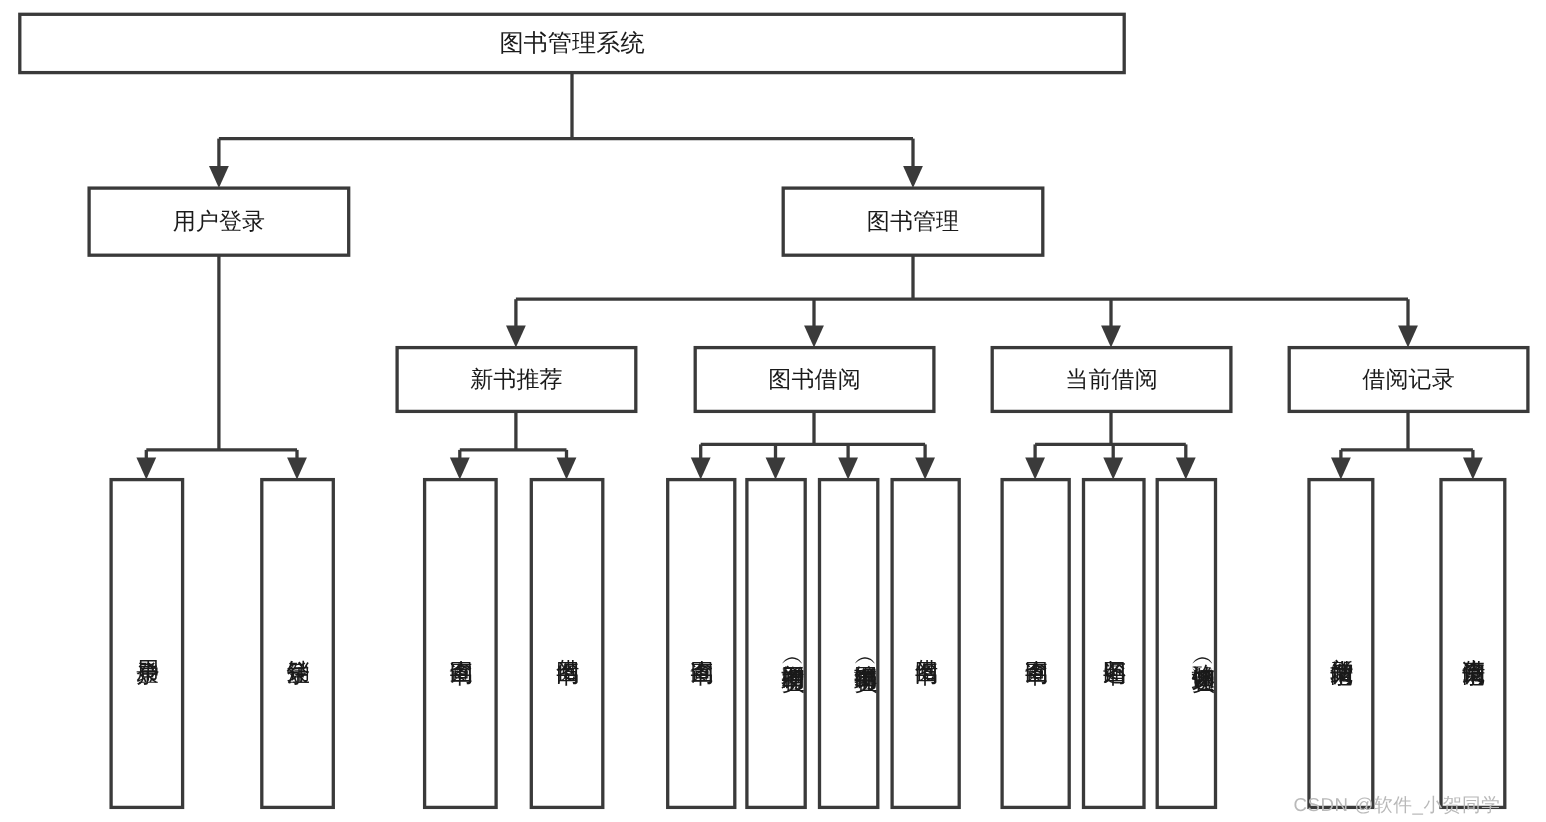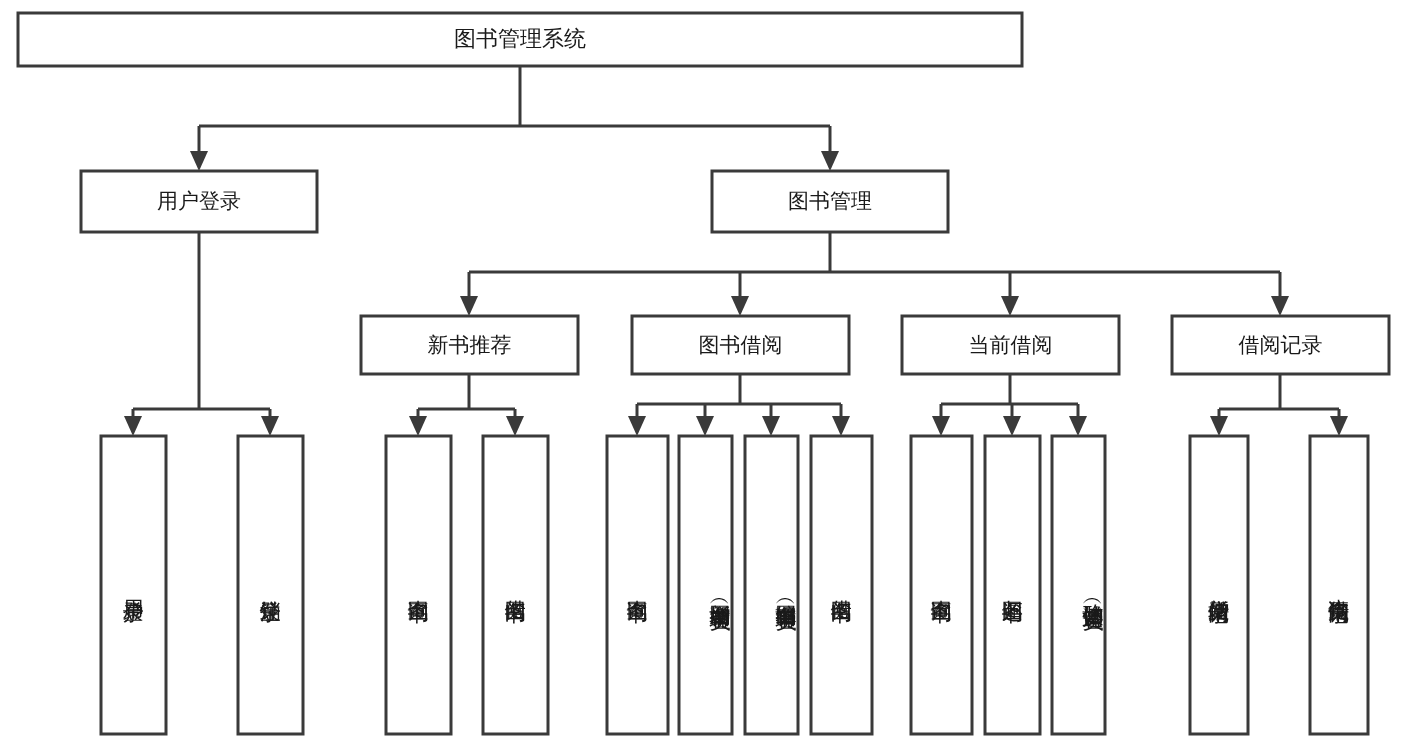--- a/index.html
+++ b/index.html
@@ -219,13 +219,14 @@
       <div class="vlabel" style="left: 679px; top: 438px; width: 53px; height: 294px; align-items: flex-start; padding-top: 6px;">新增图书（管理员）</div>
       <div class="vlabel" style="left: 745px; top: 438px; width: 53px; height: 294px; align-items: flex-start; padding-top: 6px;">编辑图书（管理员）</div>
       <div class="vlabel" style="left: 811px; top: 438px; width: 61px; height: 294px; align-items: center;">借阅图书</div>
       <div class="vlabel" style="left: 911px; top: 438px; width: 61px; height: 294px; align-items: center;">查询图书</div>
       <div class="vlabel" style="left: 985px; top: 438px; width: 55px; height: 294px; align-items: center;">归还图书</div>
       <div class="vlabel" style="left: 1052px; top: 438px; width: 53px; height: 294px; align-items: flex-start; padding-top: 6px;">确认归还（管理员）</div>
       <div class="vlabel" style="left: 1190px; top: 438px; width: 58px; height: 294px; align-items: center;">新增借阅记录</div>
       <div class="vlabel" style="left: 1310px; top: 438px; width: 58px; height: 294px; align-items: center;">查询借阅记录</div>
     </div>
 
+  <div class="watermark">CSDN @软件_小贺同学</div>
 </div>
 
 </body></html>

